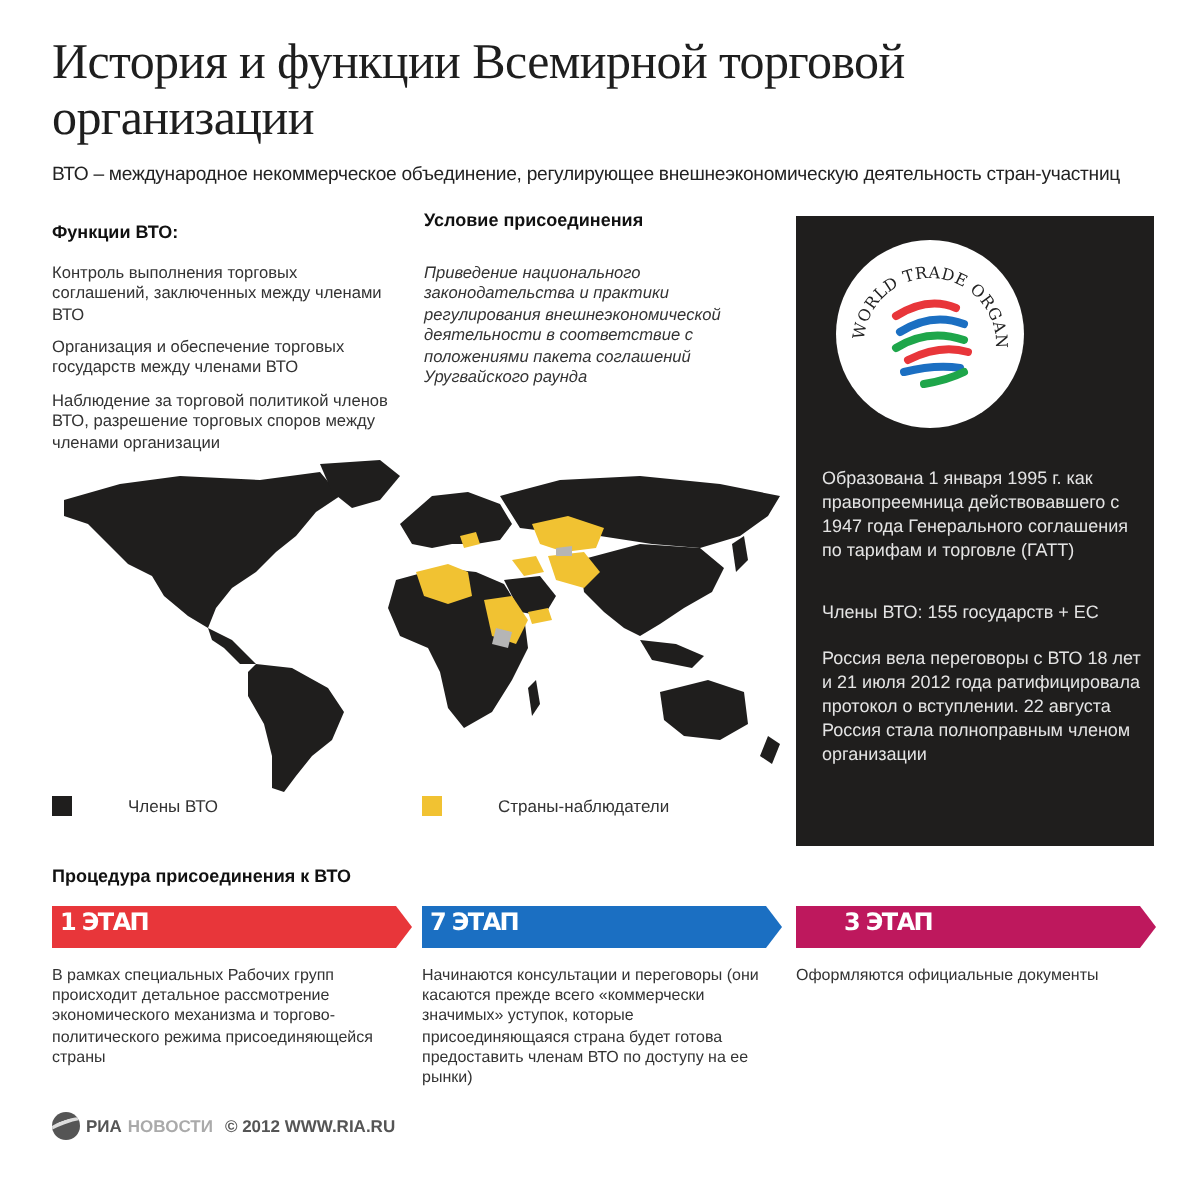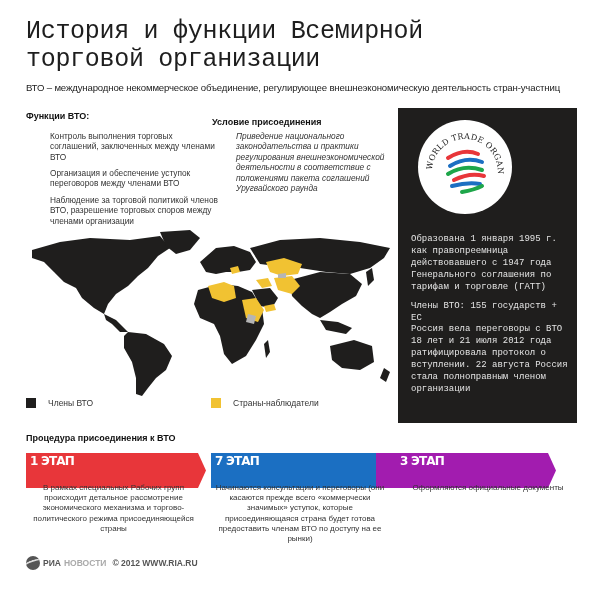--- a/index.html
+++ b/index.html
@@ -1,69 +1,69 @@
 <!DOCTYPE html>
 <html><head>
 <meta charset="utf-8">
 <style>
   * { box-sizing: border-box; margin: 0; padding: 0; }
   html, body { width: 600px; height: 589px; background: #ffffff; overflow: hidden; }
   body { position: relative; font-family: "Liberation Sans", sans-serif; color: #1f1f1f; }
   .title {
     position: absolute; left: 26px; top: 18px; width: 440px;
-    font-family: Liberation Mono, monospace; font-size: 25px; line-height: 28px;
+    font-family: Liberation Serif, serif; font-size: 25px; line-height: 28px;
     color: #1e1e1e; font-weight: normal; letter-spacing: -0.3px;
   }
   .subtitle {
     position: absolute; left: 26px; top: 82px; width: 570px;
     font-size: 9.6px; color: #222; letter-spacing: -0.15px; white-space: nowrap;
   }
   .col-h { position: absolute; font-size: 9px; font-weight: bold; color: #111; }
-  .col-p { position: absolute; font-size: 8.3px; line-height: 10.4px; color: #333; margin-left: 24px; }
+  .col-p { position: absolute; font-size: 8.3px; line-height: 10.4px; color: #333; }
   .dark-box {
     position: absolute; left: 398px; top: 108px; width: 179px; height: 315px;
     background: #1f1e1d; color: #e8e8e8;
   }
   .logo {
     position: absolute; left: 20px; top: 12px; width: 94px; height: 94px;
     border-radius: 50%; background: #ffffff;
   }
   .dark-text {
     position: absolute; left: 13px; width: 162px;
-    font-family: Liberation Mono, monospace; font-size: 9px; line-height: 12px; color: #e4e4e4;
+    font-family: Liberation Sans, sans-serif; font-size: 9px; line-height: 12px; color: #e4e4e4;
   }
   .map { position: absolute; left: 20px; top: 228px; width: 378px; height: 170px; }
-  .legend { position: absolute; top: 398px; display: flex; align-items: center; gap: 12px; font-size: 8.5px; color: #333; }
+  .legend { position: absolute; top: 398px; display: flex; align-items: center; gap: 28px; font-size: 8.5px; color: #333; }
   .legend .sw { width: 10px; height: 10px; }
   .proc-title { position: absolute; left: 26px; top: 433px; font-size: 9px; font-weight: bold; color: #111; }
   .stage {
-    position: absolute; top: 453px; height: 35px; color: #fff;
+    position: absolute; top: 453px; height: 21px; color: #fff;
     font-family: "DejaVu Sans", sans-serif; font-weight: bold; font-size: 12px;
     line-height: 17px; padding-left: 4px; letter-spacing: -0.8px;
     clip-path: polygon(0 0, calc(100% - 8px) 0, 100% 50%, calc(100% - 8px) 100%, 0 100%);
   }
-  .stage-text { position: absolute; top: 483px; font-size: 8px; line-height: 10.2px; color: #333; text-align: center; }
+  .stage-text { position: absolute; top: 483px; font-size: 8px; line-height: 10.2px; color: #333; }
   .footer { position: absolute; left: 26px; top: 556px; display: flex; align-items: center; gap: 3px; font-size: 8.5px; font-weight: bold; color: #555; }
   .ria-globe { width: 14px; height: 14px; border-radius: 50%; background: #555; position: relative; overflow: hidden; }
   .ria-globe::after { content: ""; position: absolute; left: -4px; top: 4px; width: 22px; height: 6px; border-top: 2px solid #ddd; border-radius: 50%; transform: rotate(-20deg); }
   .footer .ria { color: #555; }
   .footer .nov { color: #aaa; font-weight: bold; }
 </style>
 </head>
 <body>
 
 <h1 class="title">История и функции Всемирной торговой организации</h1>
 <div class="subtitle">ВТО – международное некоммерческое объединение, регулирующее внешнеэкономическую деятельность стран-участниц</div>
 
 <div class="col-h" style="left:26px;top:111px;">Функции ВТО:</div>
 <div class="col-p" style="left:26px;top:131px;width:170px;">Контроль выполнения торговых соглашений, заключенных между членами ВТО</div>
-<div class="col-p" style="left:26px;top:168px;width:170px;">Организация и обеспечение уступок переговоров между членами ВТО</div>
+<div class="col-p" style="left:26px;top:168px;width:170px;">Организация и обеспечение торговых государств между членами ВТО</div>
 <div class="col-p" style="left:26px;top:195px;width:180px;">Наблюдение за торговой политикой членов ВТО, разрешение торговых споров между членами организации</div>
 
-<div class="col-h" style="left:212px;top:117px;">Условие присоединения</div>
+<div class="col-h" style="left:212px;top:105px;">Условие присоединения</div>
 <div class="col-p" style="left:212px;top:131px;width:168px;font-style:italic;">Приведение национального законодательства и практики регулирования внешнеэкономической деятельности в соответствие с положениями пакета соглашений Уругвайского раунда</div>
 
 <div class="dark-box">
   <div class="logo">
     <svg width="94" height="94" viewBox="0 0 94 94">
       <defs>
         <path id="arcpath" d="M 14 52 A 33 33 0 1 1 80 52"></path>
       </defs>
       <text font-family="DejaVu Serif, serif" font-size="8" fill="#222" letter-spacing="0.3">
         <textPath href="#arcpath" startOffset="2">WORLD TRADE ORGANIZATION</textPath>
@@ -139,21 +139,21 @@
 </div>
 <div class="legend" style="left:211px;">
   <span class="sw" style="background:#f1c232;"></span>
   <span>Страны-наблюдатели</span>
 </div>
 
 <div class="proc-title">Процедура присоединения к ВТО</div>
 
 <div class="stage" style="left:26px;width:180px;background:#e8363a;">1 ЭТАП</div>
 <div class="stage" style="left:211px;width:180px;background:#1b6fc2;">7 ЭТАП</div>
-<div class="stage" style="left:376px;width:180px;background:#a21caf;padding-left:24px;">3 ЭТАП</div>
+<div class="stage" style="left:398px;width:180px;background:#be185d;padding-left:24px;">3 ЭТАП</div>
 
 <div class="stage-text" style="left:26px;width:175px;">В рамках специальных Рабочих групп происходит детальное рассмотрение экономического механизма и торгово-политического режима присоединяющейся страны</div>
 <div class="stage-text" style="left:211px;width:178px;">Начинаются консультации и переговоры (они касаются прежде всего «коммерчески значимых» уступок, которые присоединяющаяся страна будет готова предоставить членам ВТО по доступу на ее рынки)</div>
 <div class="stage-text" style="left:398px;width:180px;">Оформляются официальные документы</div>
 
 <div class="footer">
   <span class="ria-globe"></span>
   <span class="ria">РИА</span>
     <span class="nov">НОВОСТИ</span>
   <span style="margin-left:3px;">© 2012 WWW.RIA.RU</span>

